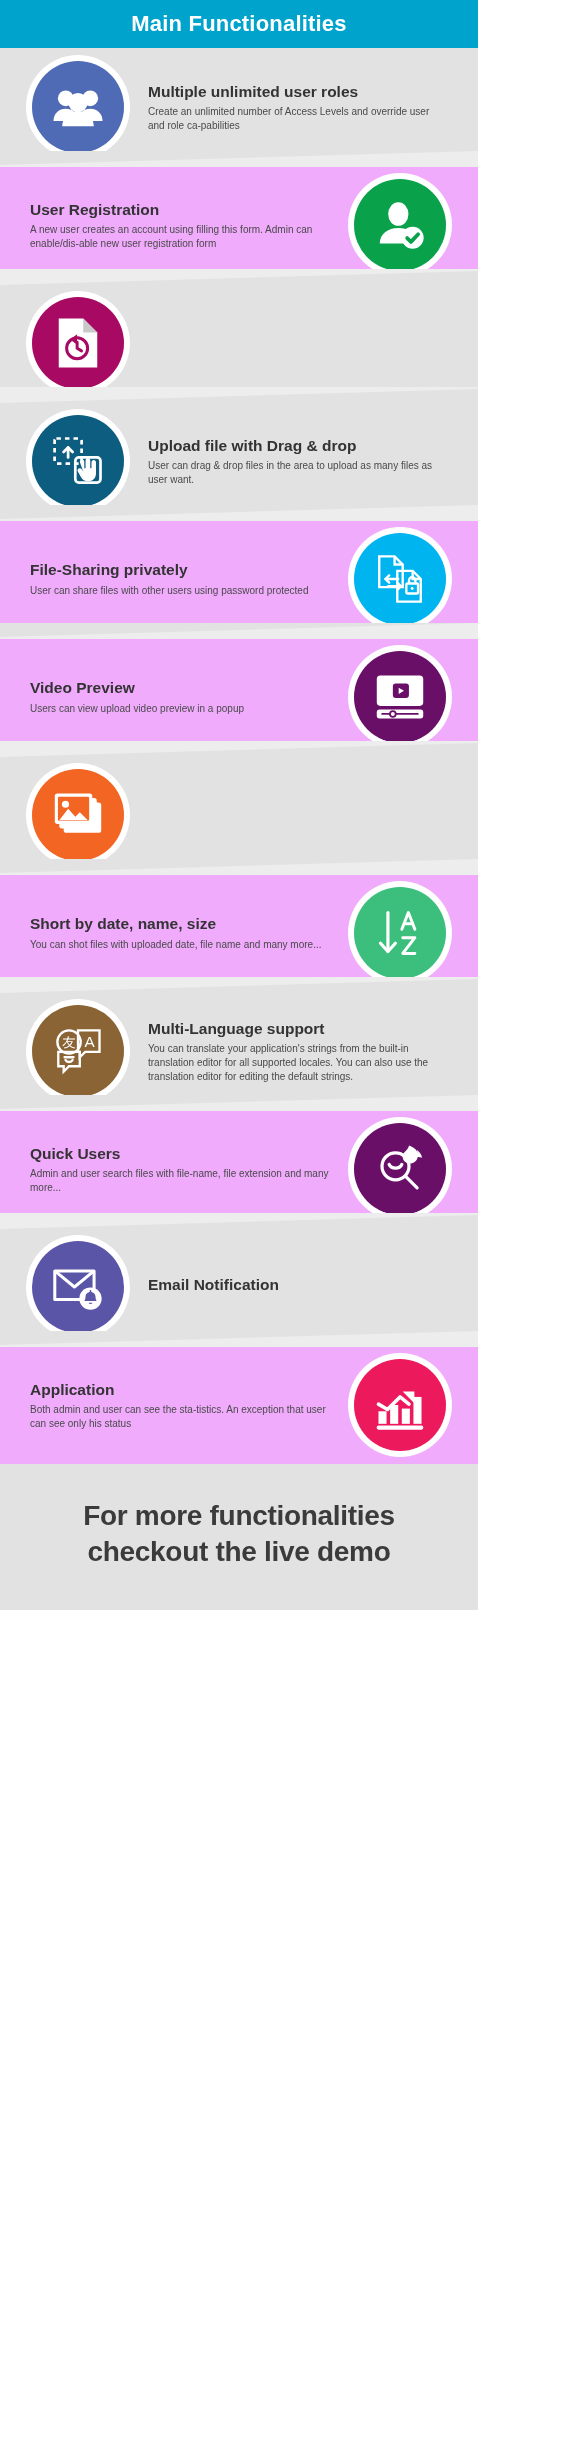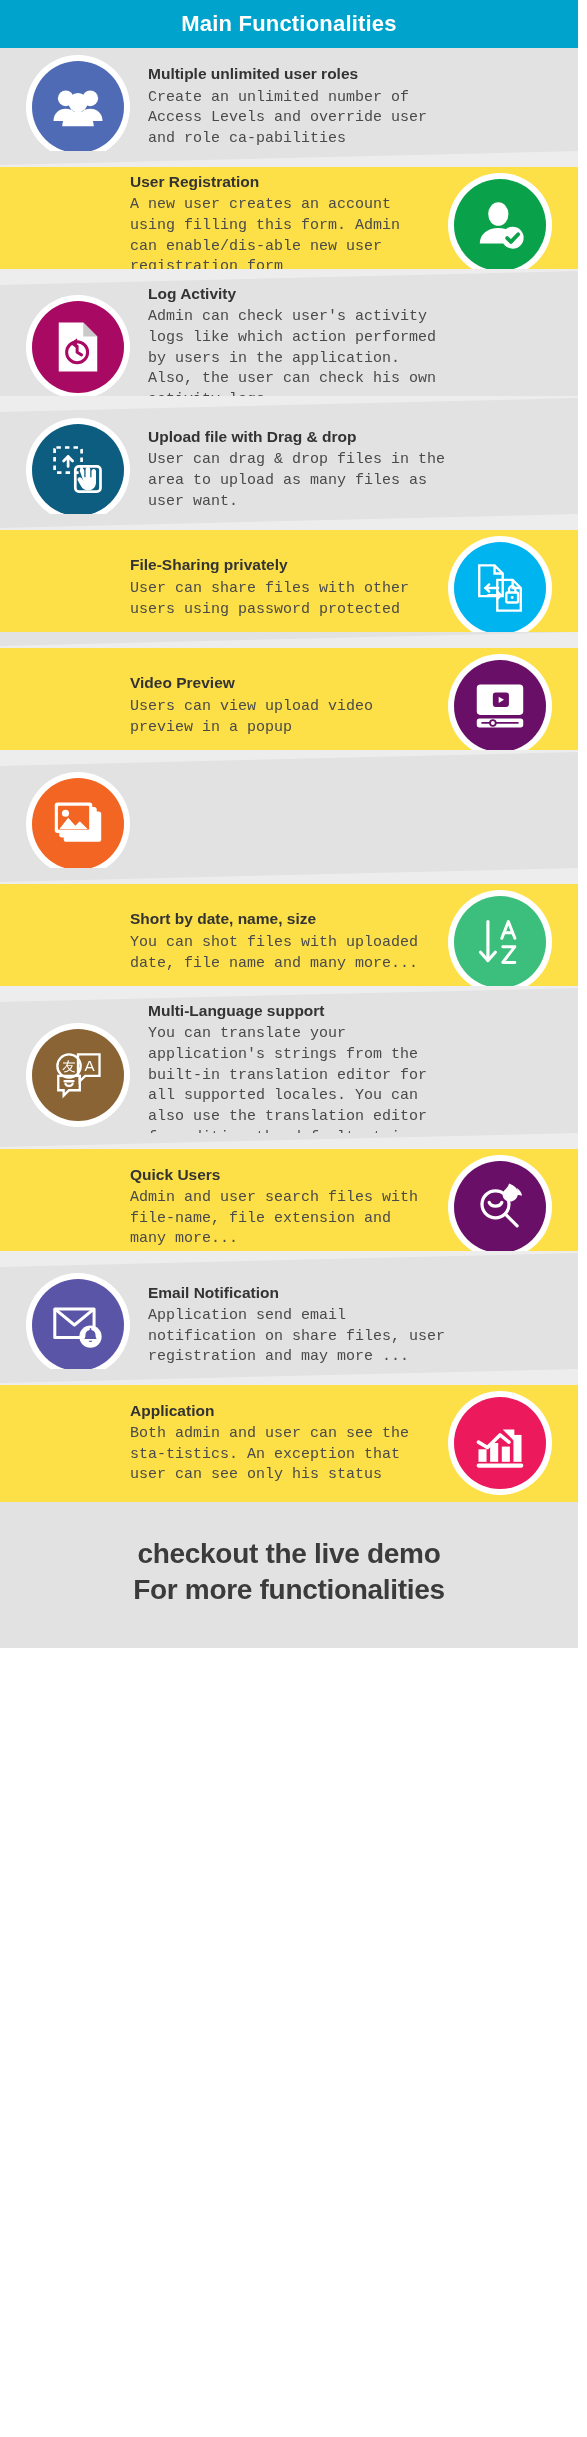--- a/index.html
+++ b/index.html
@@ -2,21 +2,21 @@
 <html><head>
 <meta charset="utf-8">
 <style>
   * { margin:0; padding:0; box-sizing:border-box; }
   html,body { background:#ffffff; }
   body {
     width:587px;
     font-family:"Liberation Sans", sans-serif;
     -webkit-font-smoothing:antialiased;
   }
-  .page { width:578px; position:relative; overflow:hidden; }
+  .page { width:478px; position:relative; overflow:hidden; }
 
   
   .header {
     background:#00a3cc;
     height:48px;
     display:flex;
     align-items:center;
     justify-content:center;
   }
   .header h1 {
@@ -29,21 +29,21 @@
   
   .rows { position:relative; }
   .row {
     position:relative;
     display:flex;
     align-items:center;
     padding:0 26px;
     min-height:118px;
   }
   .row.shade-a { background:#e2e2e2; }
-  .row.shade-b { background:#fde047; }
+  .row.shade-b { background:#f0abfc; }
 
   
   .row .slant {
     position:absolute;
     left:0; right:0; top:-15px;
     height:16px;
     pointer-events:none;
   }
   .row .slant svg { display:block; width:100%; height:16px; }
 
@@ -73,24 +73,23 @@
   .text-block { flex:1 1 auto; max-width:300px; }
   .row.icon-right .text-block { text-align:left; }
   .ft-title {
     font-size:15.5px;
     font-weight:bold;
     color:#333333;
     line-height:1.25;
     margin-bottom:4px;
   }
   .ft-desc {
-    font-size:15px;
+    font-size:10px;
     color:#4a4a4a;
     line-height:1.38;
-    font-family:Liberation Mono, monospace;
   }
 
   
   .footer {
     background:#e2e2e2;
     padding:34px 20px 40px;
     text-align:center;
   }
   .footer .line {
     color:#3b3b3b;
@@ -167,24 +166,20 @@
               <svg width="52" height="56" viewBox="0 0 56 64" fill="none">
       <path d="M6 4h28l16 16v40H6z" fill="#ffffff"></path>
       <path d="M34 4l16 16H34z" fill="#c9c9c9"></path>
       <g stroke="#a80963" stroke-width="3.4" fill="none" stroke-linecap="round">
         <circle cx="27" cy="38" r="12"></circle>
         <path d="M27 31v7l5 3"></path>
       </g>
       <path d="M27 22l-8 6 8 6z" fill="#a80963"></path>
     </svg>
             </div>
-          </div>
-          <div class="text-block">
-            <div class="ft-title">Log Activity</div>
-     <div class="ft-desc">Admin can check user's activity logs like which action performed by users in the application. Also, the user can check his own activity logs</div>
           </div>
         </div>
       </div>
       <div class="row shade-a">
         <div class="slant">
          <svg viewBox="0 0 587 16" preserveAspectRatio="none">
            <rect x="0" y="0" width="587" height="16" fill="#ededed"></rect>
            <path d="M0,16 L587,2 L587,16 Z" fill="#e2e2e2"></path>
          </svg>
        </div>
@@ -385,21 +380,20 @@
       <path d="M5 10l22 18 22-18" fill="none" stroke="#ffffff" stroke-width="3.4" stroke-linejoin="round"></path>
       <circle cx="45" cy="41" r="12.5" fill="#ffffff"></circle>
       <path d="M45 33.5c-3.3 0-5.6 2.4-5.6 5.4 0 3.6-1.4 4.7-1.4 4.7h14s-1.4-1.1-1.4-4.7c0-3-2.3-5.4-5.6-5.4z" fill="#5b55a8"></path>
       <path d="M42.8 45.5a2.3 2.3 0 004.4 0z" fill="#5b55a8"></path>
       <path d="M45 32.2v1.8" stroke="#5b55a8" stroke-width="1.8" stroke-linecap="round"></path>
     </svg>
             </div>
           </div>
           <div class="text-block">
             <div class="ft-title">Email Notification</div>
-     <div class="ft-desc">Application send email notification on share files, user registration and may more ...</div>
           </div>
         </div>
       </div>
       <div class="row shade-b icon-right">
         <div class="slant">
          <svg viewBox="0 0 587 16" preserveAspectRatio="none">
            <rect x="0" y="0" width="587" height="16" fill="#e2e2e2"></rect>
            <path d="M0,14 L587,0 L587,16 L0,16 Z" fill="#ededed"></path>
          </svg>
        </div>
@@ -419,17 +413,17 @@
           </div>
           <div class="text-block">
             <div class="ft-title">Application</div>
      <div class="ft-desc">Both admin and user can see the sta-tistics. An exception that user can see only his status</div>
           </div>
         </div>
       </div>
     </div>
 
   <div class="footer">
+    <div class="line">For more functionalities</div>
     <div class="line">checkout the live demo</div>
-    <div class="line">For more functionalities</div>
   </div>
 
 </div>
 
 </body></html>

